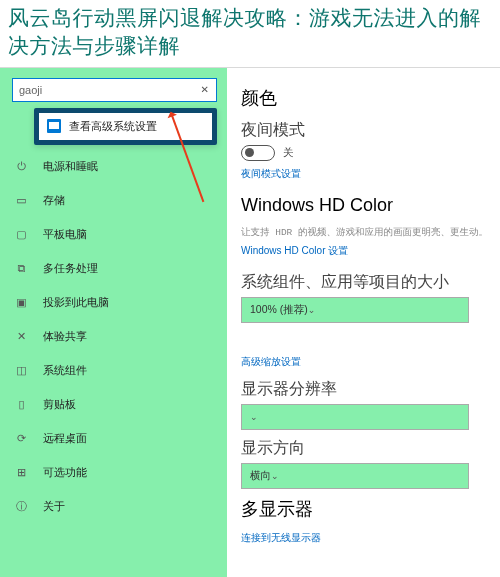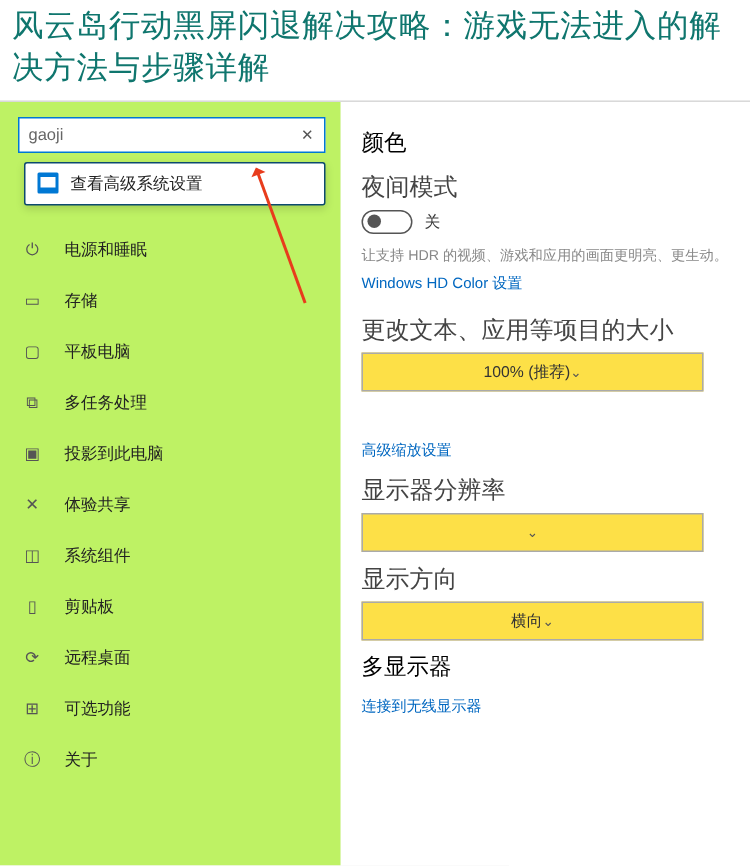--- a/index.html
+++ b/index.html
@@ -21,21 +21,21 @@
   .app-area {
     display: flex;
     height: 510px;
     border-top: 1px solid #d9d9d9;
     font-size: 11px;
     color: #3a3a3a;
     background: #f4f4f4;
   }
   .sidebar {
     width: 227px;
-    background: #bef264;
+    background: #86efac;
     padding-top: 4px;
     position: relative;
   }
   .content {
     flex: 1;
     background: #fff;
     padding: 12px 6px 0 14px;
     overflow: hidden;
   }
   .search-wrap {
@@ -56,24 +56,24 @@
   .search-x {
     position: absolute;
     right: 8px;
     top: 6px;
     color: #555;
     font-size: 10px;
   }
   .dropdown {
     position: absolute;
     top: 30px;
-    left: 4px;
+    left: 22px;
     right: 0;
     background: #fff;
-    border: 1px solid #0c4a6e;
+    border: 5px solid #0c4a6e;
     box-shadow: 0 2px 6px rgba(0,0,0,0.15);
     z-index: 4;
     border-radius: 2px;
   }
   .dropdown-item {
     display: flex;
     align-items: center;
     padding: 6px 8px;
     gap: 8px;
     font-size: 11px;
@@ -115,38 +115,38 @@
     transform-origin: top left;
   }
   .arrow-line:after{
     content:"";
     position:absolute;
     top:-6px; left:-4px;
     border:5px solid transparent;
     border-bottom-color:#e83c1c;
   }
   h3.section-h {
-    font-size: 15px;
+    font-size: 18px;
     font-weight: 400;
     color: #000;
     margin: 6px 0 10px;
   }
   .label-sm { font-size: 16px; color: #444; margin-bottom: 4px; display:block;}
   .toggle-row { display:flex; align-items:center; gap:8px; margin-bottom:6px;}
   .toggle-track {
     width: 34px; height: 16px; border: 1px solid #555; border-radius: 9px; position: relative; background:#fff;
   }
   .toggle-knob {
     width: 9px; height: 9px; border-radius:50%; background:#555; position:absolute; top:2.5px; left:3px;
   }
   .link { color: #0067c0; font-size: 10px; display:block; margin-top:4px; margin-bottom:14px;}
-  .hd-desc { font-size: 9.5px; color:#888; line-height:1.5; margin-bottom:3px;}
+  .hd-desc { font-size: 9.5px; color:#888; line-height:1.5; margin-bottom:3px;font-family:Liberation Mono, monospace;}
   .combo {
-    width: 228px; height: 26px; border:1px solid #aaa; background:#fde047;
-    display:flex; align-items:center; justify-content:center;
+    width: 228px; height: 26px; border:1px solid #aaa; background:#86efac;
+    display:flex; align-items:center; justify-content:flex-start;
     padding:0 8px; font-size:10.5px; color:#333; margin-bottom:8px;
   }
   .chev { font-size:9px; color:#555;}
   .section-gap{ margin-top: 8px;}
 </style>
 </head>
 <body>
 
 <div class="page-title">风云岛行动黑屏闪退解决攻略：游戏无法进入的解决方法与步骤详解</div>
 
@@ -217,26 +217,28 @@
   <div class="content">
 
     <h3 class="section-h">颜色</h3>
     <span class="label-sm">夜间模式</span>
     <div class="toggle-row">
       <div class="toggle-track">
         <div class="toggle-knob"></div>
       </div>
       <span style="font-size:10.5px;">关</span>
     </div>
+    <a class="link">夜间模式设置</a>
 
     <div class="section-gap"></div>
+    <h3 class="section-h">Windows HD Color</h3>
     <div class="hd-desc">让支持 HDR 的视频、游戏和应用的画面更明亮、更生动。</div>
     <a class="link">Windows HD Color 设置</a>
 
-    <span class="label-sm">更改文本、应用等项目的大小</span>
+    <span class="label-sm">系统组件、应用等项目的大小</span>
     <div class="combo">
       <span>100% (推荐)</span>
       <span class="chev">⌄</span>
     </div>
     <a class="link" style="margin-bottom:10px;margin-top:32px;">高级缩放设置</a>
 
     <span class="label-sm">显示器分辨率</span>
     <div class="combo">
       <span class="chev">⌄</span>
     </div>

